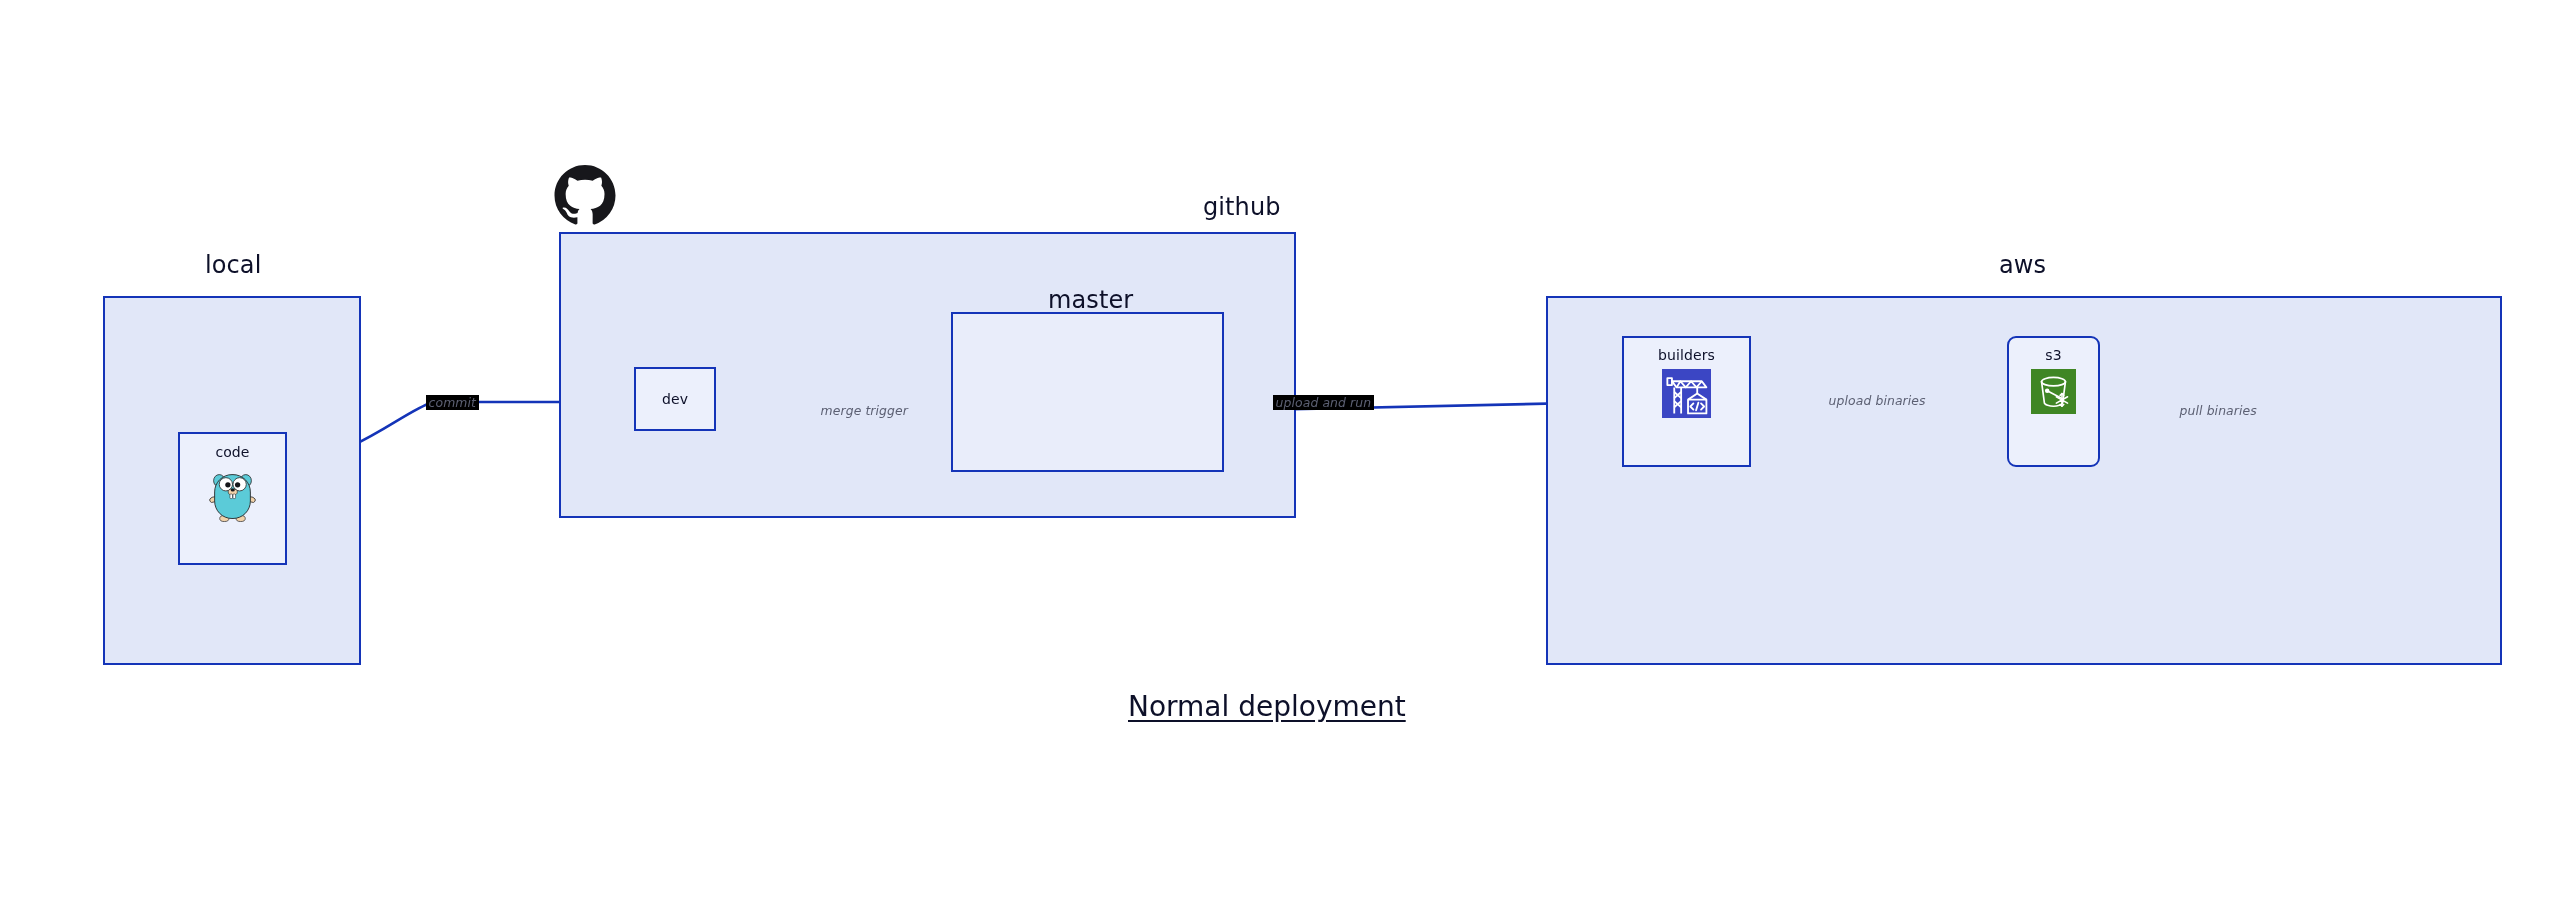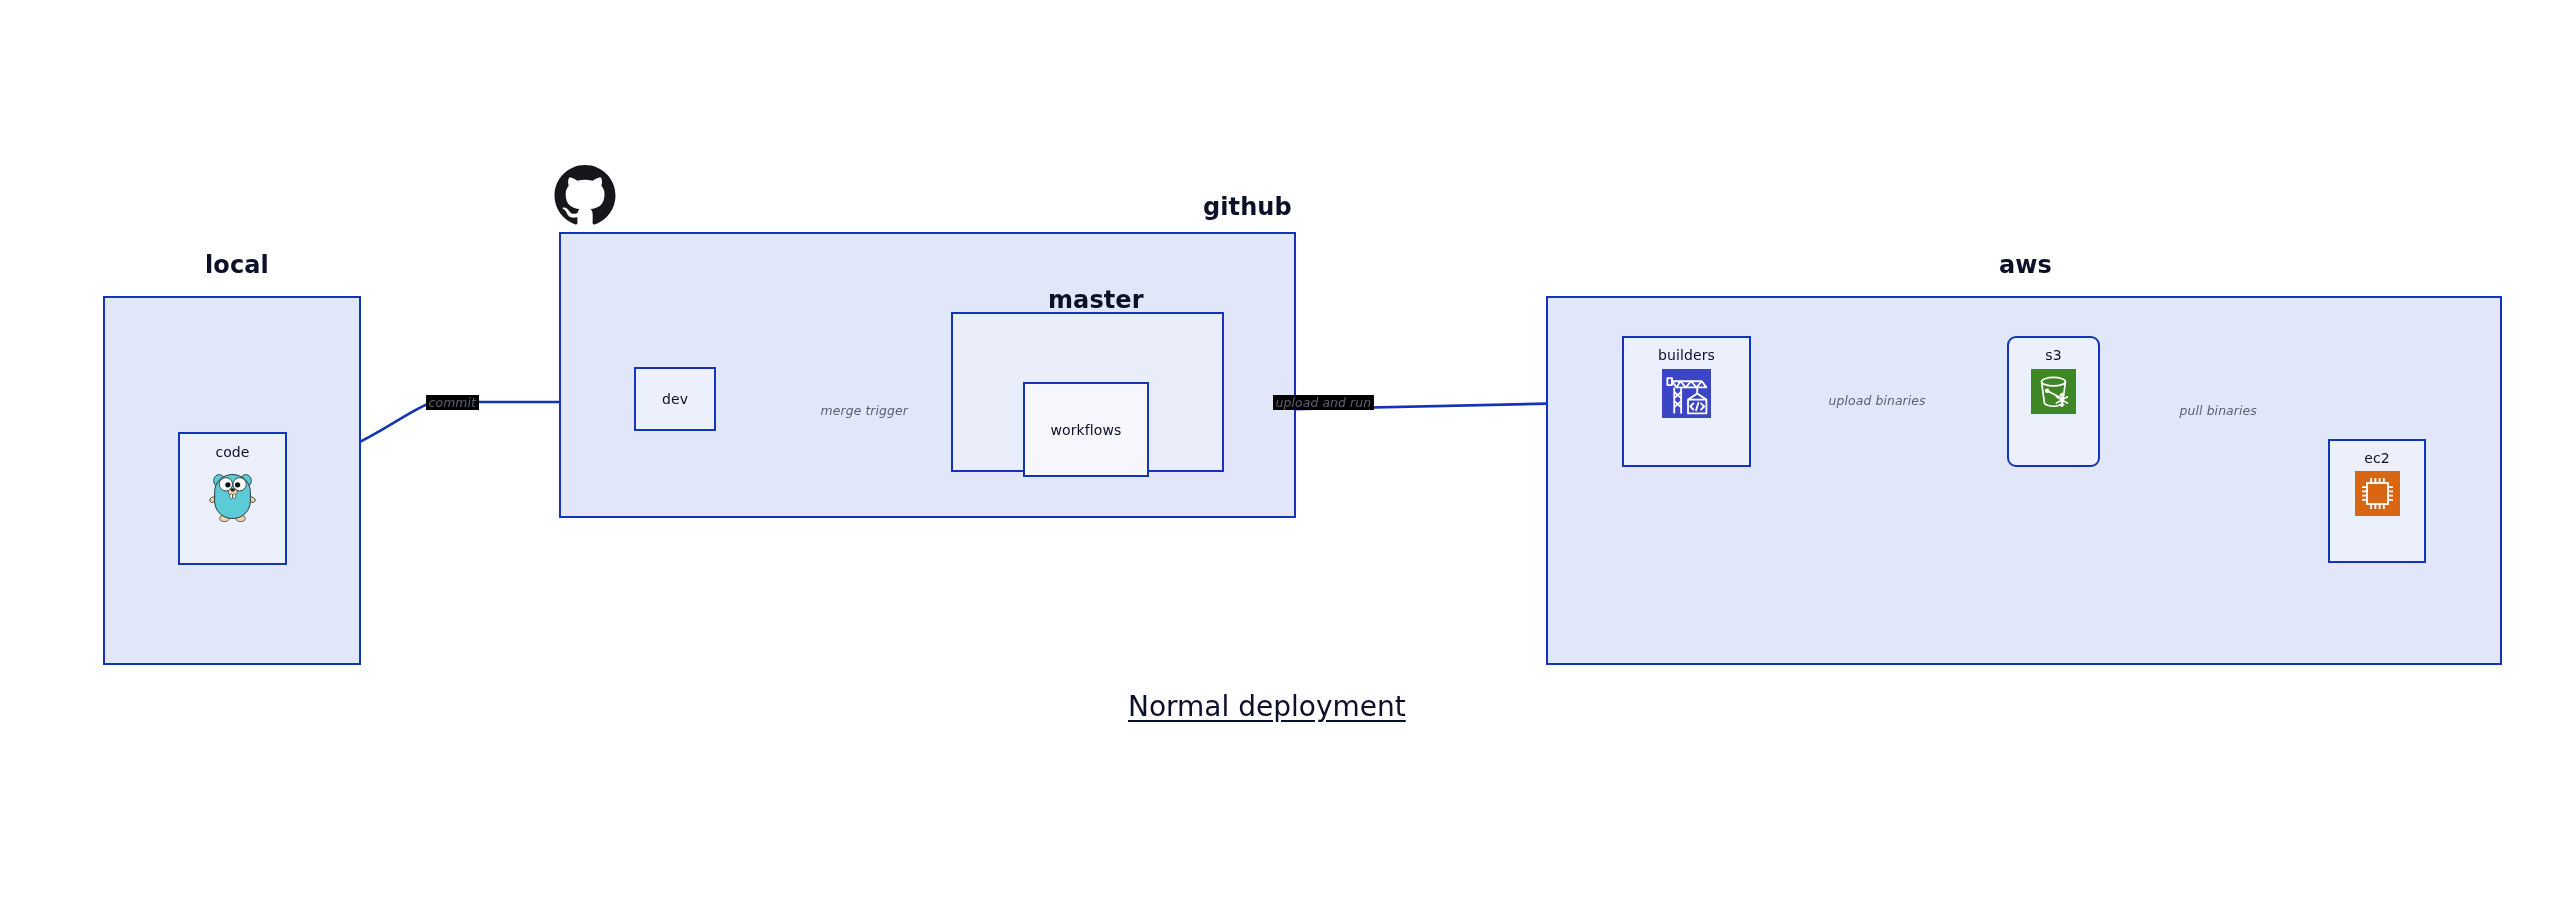--- a/index.html
+++ b/index.html
@@ -29,21 +29,21 @@
     border: 2.6px solid #1434b8;
     box-sizing: border-box;
   }
   .group.subtle {
     background: #e9edfa;
   }
   .group-label {
     position: absolute;
     color: #0d1029;
     font-size: 24px;
-    font-weight: 700;
+    font-weight: 400;
     white-space: nowrap;
     letter-spacing: 0.1px;
   }
 
   
   .node {
     position: absolute;
     background: #ecf0fc;
     border: 2.6px solid #1434b8;
     box-sizing: border-box;
@@ -170,23 +170,20 @@
   <div class="group-label" style="left:1203px; top:193px;">github</div>
   <div class="group" style="left:559px; top:232px; width:737px; height:286px;"></div>
 
   <div class="group-label" style="left:1048px; top:286px;">master</div>
   <div class="group subtle" style="left:951px; top:312px; width:273px; height:160px;"></div>
 
   <div class="node" style="left:634px; top:367px; width:82px; height:64px; justify-content:center;text-align:right;">
     <div class="node-label">dev</div>
   </div>
 
-  <div class="node plain" style="left:1023px; top:382px; width:126px; height:95px;">
-    <div class="node-label">workflows</div>
-  </div>
 
   <div class="edge-label on-group pad" style="left:818px; top:403px;">merge trigger</div>
 
   <div class="edge-label on-white pad" style="left:1273px; top:395px;">upload and run</div>
 
   <div class="group-label" style="left:1999px; top:251px;">aws</div>
   <div class="group" style="left:1546px; top:296px; width:956px; height:369px;"></div>
 
   <div class="node" style="left:1622px; top:336px; width:129px; height:131px;">
     <div class="node-label" style="margin-top:9.3px;">builders</div>
@@ -238,36 +235,17 @@
             <path d="M-2.6 -6.5 L0 -9 L2.6 -6.5"></path>
             <path d="M-2.6 6.5 L0 9 L2.6 6.5"></path>
           </g>
         </g>
       </svg>
     </div>
   </div>
 
   <div class="edge-label on-group pad" style="left:2177px; top:403px;">pull binaries</div>
 
-  <div class="node" style="left:2328px; top:439px; width:98px; height:124px;">
-    <div class="node-label" style="margin-top:9.3px;">ec2</div>
-    <div class="node-icon" style="margin-top:5.2px;">
-      <svg width="45" height="45" viewBox="0 0 64 64">
-        <rect x="0" y="0" width="64" height="64" fill="#d86613"></rect>
-        <g stroke="#ffffff" stroke-width="2.6" fill="none">
-          <rect x="17" y="17" width="30" height="30"></rect>
-
-          <path d="M23 17 L23 10 M29 17 L29 10 M35 17 L35 10 M41 17 L41 10"></path>
-
-          <path d="M23 47 L23 54 M29 47 L29 54 M35 47 L35 54 M41 47 L41 54"></path>
-
-          <path d="M17 23 L10 23 M17 29 L10 29 M17 35 L10 35 M17 41 L10 41"></path>
-
-          <path d="M47 23 L54 23 M47 29 L54 29 M47 35 L54 35 M47 41 L54 41"></path>
-        </g>
-      </svg>
-    </div>
-  </div>
 
   <div id="diagram-title" style="left:1128px; top:690px;">Normal deployment</div>
 
 </div>
 
 
 </body></html>

